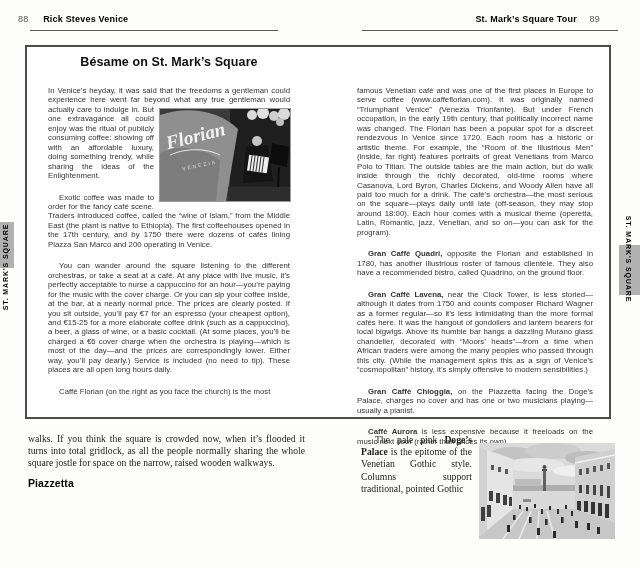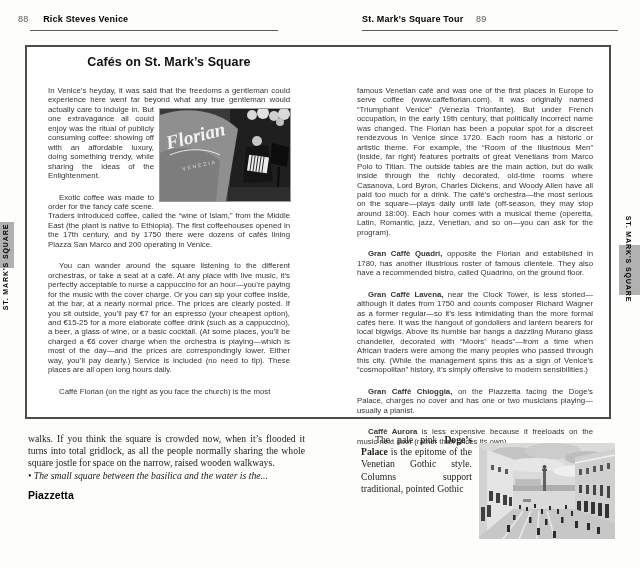--- a/index.html
+++ b/index.html
@@ -2,21 +2,21 @@
 <html><head>
 <meta charset="utf-8">
 <style>
   html,body{margin:0;padding:0;background:#ffffff;}
   #page{position:relative;width:640px;height:568px;background:#fdfdfc;overflow:hidden;
         font-family:"Liberation Sans",sans-serif;color:#222;}
 
   
   .hdr{position:absolute;top:14px;font-size:9px;white-space:nowrap;}
   .hdr-left{left:18px;}
-  .hdr-right{left:362px;width:256px;}
+  .hdr-right{left:344px;width:256px;text-align:right;}
   .hdr .pgnum{font-weight:400;color:#555;letter-spacing:.3px;margin-top:23px;}
   .hdr .ttl{font-weight:700;color:#000;letter-spacing:.2px;}
   .hdr-left .ttl{margin-left:12px;}
   .hdr-right .pgnum{margin-left:10px;}
   .hdr-rule{position:absolute;top:30px;height:1px;background:#5a5a5a;}
   .rule-l{left:30px;width:248px;}
   .rule-r{left:362px;width:256px;}
 
   
   .tab-band{position:absolute;background:#b1b1b1;}
@@ -72,21 +72,21 @@
   </div>
   <div class="hdr-rule rule-l"></div>
   <div class="hdr-rule rule-r"></div>
 
   <div class="tab-band band-l"></div>
   <div class="tab-label tab-label-l">ST. MARK'S SQUARE</div>
   <div class="tab-band band-r"></div>
   <div class="tab-label tab-label-r">ST. MARK'S SQUARE</div>
 
   <div class="sidebar-box">
-    <div class="box-title">Cafés on St. Mark’s Square</div>
+    <div class="box-title">Bésame on St. Mark’s Square</div>
 
     <div class="box-col col-l">
       <p class="noind"><span><span>In Venice’s heyday, it was said that the freedoms a gentleman could experience here went far beyond what any true gentleman would </span></span><span class="florian-float">
             <svg width="130" height="92" viewBox="0 0 130 92" xmlns="http://www.w3.org/2000/svg">
           <rect x="0" y="0" width="130" height="92" fill="#3a3a3a"></rect>
           <rect x="70" y="0" width="60" height="92" fill="#1f1f1f"></rect>
           <path d="M0,6 C28,-4 60,2 78,20 L66,92 L0,92 Z" fill="#8f8f8f"></path>
           <path d="M0,44 C20,34 48,40 60,52 L56,92 L0,92 Z" fill="#7d7d7d"></path>
           <text x="37" y="33" font-size="19" font-style="italic" font-weight="700" font-family="Liberation Serif, serif" fill="#f3f3f3" text-anchor="middle" transform="rotate(-14 37 33)">Florian</text>
           <path d="M10,46 C28,38 48,40 60,46" stroke="#ededed" stroke-width="1" fill="none"></path>
@@ -122,21 +122,20 @@
       <p class="noind"><span>famous Venetian café and was one of the first places in Europe to serve coffee (www.caffeflorian.com). It was originally named “Triumphant Venice” (Venezia Trionfante). But under French occupation, in the early 19th century, that politically incorrect name was changed. The Florian has been a popular spot for a discreet rendezvous in Venice since 1720. Each room has a historic or artistic theme. For example, the “Room of the Illustrious Men” (inside, far right) features portraits of great Venetians from Marco Polo to Titian. The outside tables are the main action, but do walk inside through the richly decorated, old-time rooms where Casanova, Lord Byron, Charles Dickens, and Woody Allen have all paid too much for a drink. The café’s orchestra—the most serious on the square—plays daily until late (off-season, they may stop around 18:00). Each hour comes with a musical theme (operetta, Latin, Romantic, jazz, Venetian, and so on—you can ask for the program).</span></p>
       <p><span style="font-weight: 700;">Gran Caffè Quadri,</span><span> opposite the Florian and established in 1780, has another illustrious roster of famous clientele. They also have a recommended bistro, called Quadrino, on the ground floor.</span></p>
       <p><span style="font-weight: 700;">Gran Caffè Lavena,</span><span> near the Clock Tower, is less storied—although it dates from 1750 and counts composer Richard Wagner as a former regular—so it’s less intimidating than the more formal cafés here. It was the hangout of gondoliers and lantern bearers for local bigwigs. Above its humble bar hangs a dazzling Murano glass chandelier, decorated with “Moors’ heads”—from a time when African traders were among the many peoples who passed through this city. (While the management spins this as a sign of Venice’s “cosmopolitan” history, it’s simply offensive to modern sensibilities.)</span></p>
       <p><span style="font-weight: 700;">Gran Caffè Chioggia,</span><span> on the Piazzetta facing the Doge’s Palace, charges no cover and has one or two musicians playing—usually a pianist.</span></p>
       <p><span style="font-weight: 700;">Caffè Aurora</span><span> is less expensive because it freeloads on the music next door (rather than prices its own).</span></p>
     </div>
   </div>
 
   <div class="bodycol body-left">
     <p><span>walks. If you think the square is crowded now, when it’s flooded it turns into total gridlock, as all the people normally sharing the whole square jostle for space on the narrow, raised wooden walkways.</span></p>
-    <p class="walk-cue"><span style="font-style: italic;">• </span><span style="font-style: italic;">The small square between the basilica and the water is the...</span></p>
     <div class="sec-heading">Piazzetta</div>
   </div>
 
   <div class="bodycol body-right">
     <p><span class="piazzetta-float">
           <svg width="136" height="96" viewBox="0 0 136 96" xmlns="http://www.w3.org/2000/svg">
         <rect x="0" y="0" width="136" height="96" fill="#dadada"></rect>
         <g>
           <ellipse cx="34" cy="12" rx="24" ry="8" fill="#c3c3c3"></ellipse>
           <ellipse cx="74" cy="8" rx="28" ry="8" fill="#cccccc"></ellipse>

